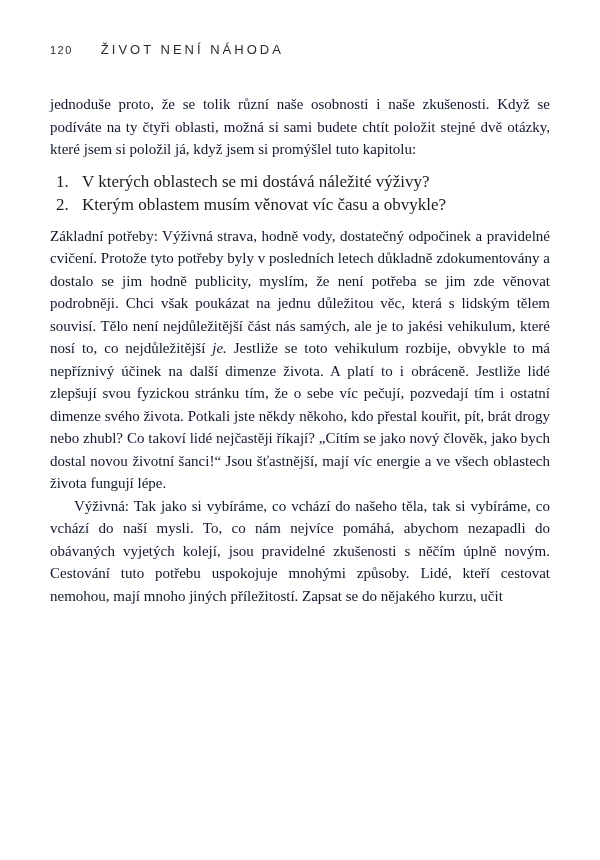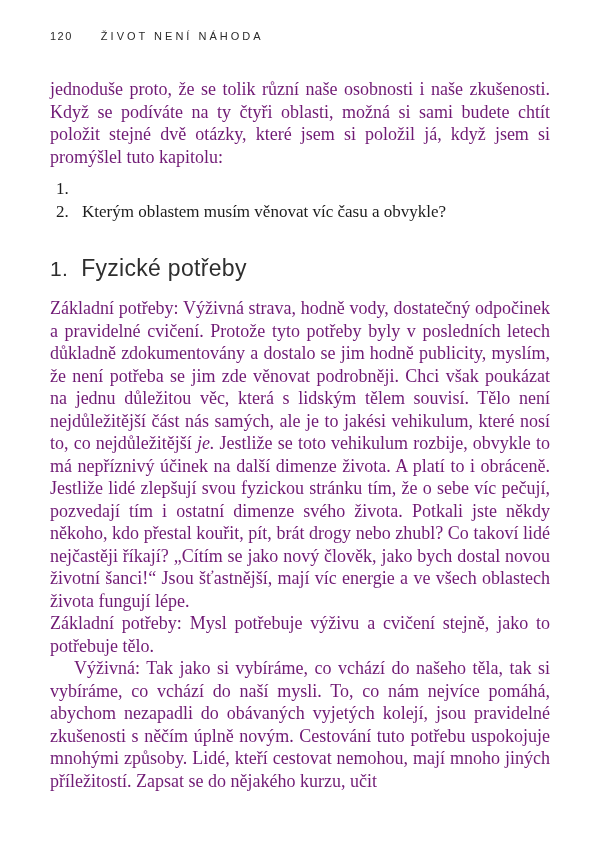--- a/index.html
+++ b/index.html
@@ -23,31 +23,32 @@
     font-family: "Liberation Sans", sans-serif;
     color: #2a2a2a;
     margin-bottom: 36px;
   }
   .pagenum {
     font-size: 11px;
     letter-spacing: 1.5px;
     margin-right: 28px;
   }
   .running {
-    font-size: 11px;
+    font-size: 13px;
     letter-spacing: 3px;
     font-weight: 400;
+    margin-top: 12px;
   }
   p.body-text {
     font-family: "Liberation Serif", "DejaVu Serif", serif;
-    font-size: 18px;
+    font-size: 15px;
     line-height: 22.5px;
     text-align: justify;
     margin: 0;
-    color: #701a75;
+    color: #0f172a;
   }
   p.body-text b { font-weight: 400; margin-top: 40px; }
   p.body-text i { }
   p.indent { text-indent: 24px; }
   .question-list {
     font-family: "Liberation Serif", "DejaVu Serif", serif;
     font-size: 17px;
     line-height: 23px;
     margin: 9px 0 9px 6px;
   }
@@ -79,38 +80,33 @@
   <div class="header">
     <span class="pagenum">120</span>
     <span class="running">ŽIVOT NENÍ NÁHODA</span>
   </div>
 
   <p class="body-text">jednoduše proto, že se tolik různí naše osobnosti i naše zkušenosti. Když se podíváte na ty čtyři oblasti, možná si sami budete chtít položit stejné dvě otázky, které jsem si položil já, když jsem si promýšlel tuto kapitolu:</p>
 
   <div class="question-list">
     <div class="list-item">
       <span class="num">1.</span>
+      <span>V kterých oblastech se mi dostává náležité výživy?</span>
     </div>
     <div class="list-item">
       <span class="num">2.</span>
       <span>Kterým oblastem musím věnovat víc času a obvykle?</span>
     </div>
   </div>
 
 
-  <h2 class="section-heading">
-    <span class="h-num">1.</span><span>Fyzické potřeby</span>
-  </h2>
 
   <p class="body-text">
     <b>Základní potřeby:</b><span> Výživná strava, hodně vody, dostatečný odpočinek a pravidelné cvičení. Protože tyto potřeby byly v posledních letech důkladně zdokumentovány a dostalo se jim hodně publicity, myslím, že není potřeba se jim zde věnovat podrobněji. Chci však poukázat na jednu důležitou věc, která s lidským tělem souvisí. Tělo není nejdůležitější část nás samých, ale je to jakési vehikulum, které nosí to, co nejdůležitější </span><i>je.</i><span> Jestliže se toto vehikulum rozbije, obvykle to má nepříznivý účinek na další dimenze života. A platí to i obráceně. Jestliže lidé zlepšují svou fyzickou stránku tím, že o sebe víc pečují, pozvedají tím i ostatní dimenze svého života. Potkali jste někdy někoho, kdo přestal kouřit, pít, brát drogy nebo zhubl? Co takoví lidé nejčastěji říkají? „Cítím se jako nový člověk, jako bych dostal novou životní šanci!“ Jsou šťastnější, mají víc energie a ve všech oblastech života fungují lépe.</span>
   </p>
 
 
-  <p class="body-text">
-    <b>Základní potřeby:</b><span> Mysl potřebuje výživu a cvičení stejně, jako to potřebuje tělo.</span>
-  </p>
 
   <p class="body-text indent">
     <b>Výživná:</b><span> Tak jako si vybíráme, co vchází do našeho těla, tak si vybíráme, co vchází do naší mysli. To, co nám nejvíce pomáhá, abychom nezapadli do obávaných vyjetých kolejí, jsou pravidelné zkušenosti s něčím úplně novým. Cestování tuto potřebu uspokojuje mnohými způsoby. Lidé, kteří cestovat nemohou, mají mnoho jiných příležitostí. Zapsat se do nějakého kurzu, učit</span>
   </p>
 
 </div>
 
 </body></html>

